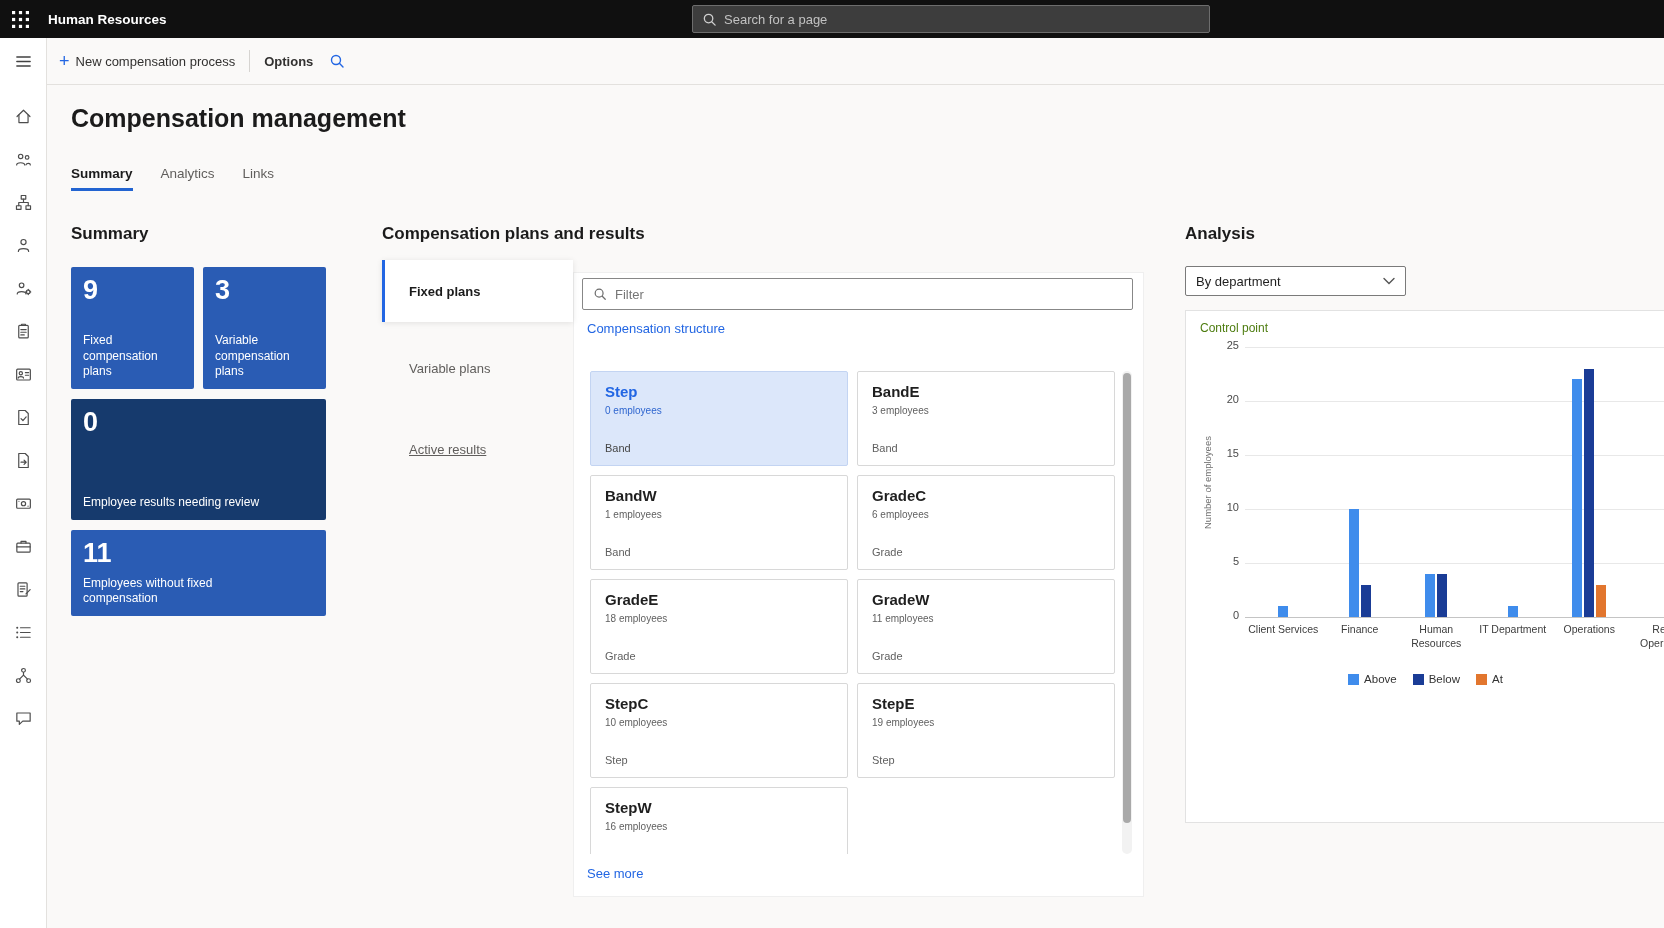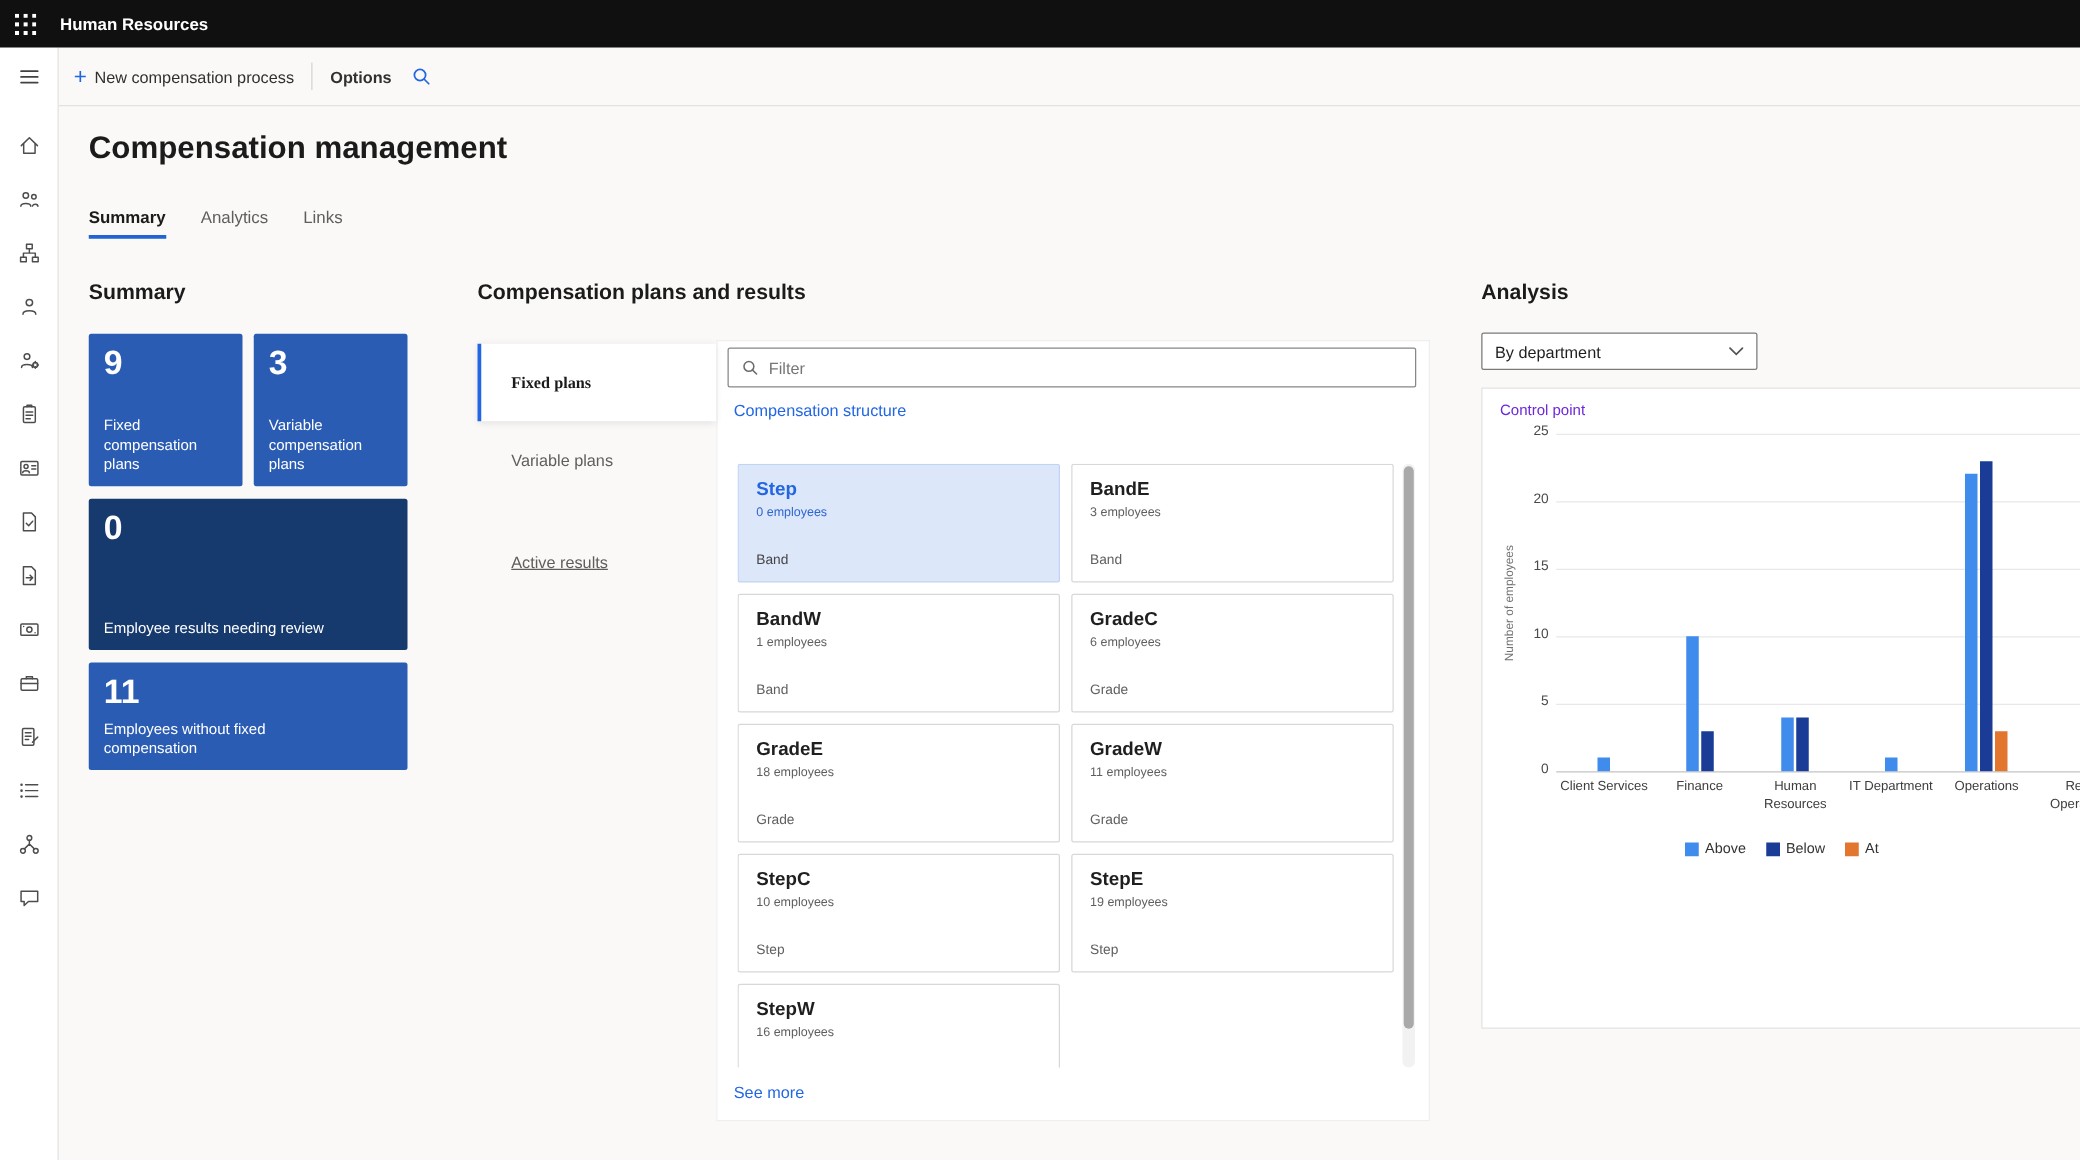--- a/index.html
+++ b/index.html
@@ -46,21 +46,21 @@
   .tile-label{position:absolute;left:12px;right:8px;bottom:9px;font-size:12px;line-height:1.3;}
   .t1{left:71px;top:267px;width:123px;height:122px;}
   .t2{left:203px;top:267px;width:123px;height:122px;}
   .t3{left:71px;top:399px;width:255px;height:121px;}
   .t4{left:71px;top:530px;width:255px;height:86px;}
   .t4 .tile-label{max-width:165px;margin-top:44px;}
   
   .plans-panel{position:absolute;left:573px;top:272px;width:571px;height:625px;background:#fff;border:1px solid #efefef;}
   .vtab{position:absolute;left:382px;width:191px;height:62px;display:flex;align-items:center;padding-left:27px;font-size:13px;color:#605e5c;cursor:pointer;}
   .vtab.active{background:#fff;color:#1b1b1b;font-weight:600;border-left:3px solid #2266e3;padding-left:24px;box-shadow:0 1px 6px rgba(0,0,0,.10);}
-  .vtab.v1{top:275px;font-family:Liberation Serif, serif;}
+  .vtab.v1{top:260px;}
   .vtab.v2{top:337px;}
   .vtab.v3{top:418px;text-decoration:underline;}
   .filter-box{position:absolute;left:582px;top:278px;width:551px;height:32px;border:1px solid #878787;border-radius:2px;background:#fff;display:flex;align-items:center;padding:2px 10px;gap:8px;}
   .filter-box input{border:none;outline:none;flex:1;font-size:13px;font-family:inherit;color:#333;background:transparent;}
   .filter-box input::placeholder{color:#767676;}
   .structure-link{position:absolute;left:587px;top:321px;font-size:13px;color:#2266e3;cursor:pointer;text-decoration:none;}
   .cards-viewport{position:absolute;left:590px;top:371px;width:528px;height:483px;overflow:hidden;}
   .cards-grid{display:grid;grid-template-columns:258px 258px;gap:9px;width:525px;}
   .card{height:95px;border:1px solid #d8d8d8;border-radius:2px;background:#fff;padding:11px 14px;display:flex;flex-direction:column;cursor:pointer;}
   .card-title{font-size:15px;font-weight:600;color:#1f1f1f;}
@@ -69,21 +69,21 @@
   .card.selected{background:#dce7fa;border-color:#c3d4f2;}
   .card.selected .card-title{color:#2266e3;}
   .card.selected .card-emp{color:#2f66cf;}
   .card.selected .card-type{color:#454545;}
   .plans-scrollbar{position:absolute;left:1122px;top:371px;width:10px;height:483px;background:#f2f2f2;border-radius:5px;cursor:pointer;}
   .plans-scrollbar .thumb{position:absolute;left:1px;top:2px;width:8px;height:450px;background:#a9a9a9;border-radius:4px;}
   .see-more{position:absolute;left:587px;top:866px;font-size:13px;color:#2266e3;cursor:pointer;text-decoration:none;}
   
   .dropdown{position:absolute;left:1185px;top:266px;width:221px;height:30px;border:1px solid #7a7a7a;border-radius:2px;background:#fff;display:flex;align-items:center;justify-content:space-between;padding:0 10px;font-size:13px;color:#1f1f1f;cursor:pointer;}
   .chart-panel{position:absolute;left:1185px;top:310px;width:620px;height:513px;background:#fff;border:1px solid #e2e2e2;}
-  .chart-title{position:absolute;left:14px;top:10px;font-size:12px;color:#6d28d9;}
+  .chart-title{position:absolute;left:14px;top:10px;font-size:12px;color:#4d7c0f;}
   .chart-ylabel{position:absolute;left:16px;top:218px;transform:rotate(-90deg);transform-origin:left top;font-size:9.5px;color:#707070;white-space:nowrap;}
   .chart-plot{position:absolute;left:59px;top:36px;width:545px;height:270px;}
   .gridline{position:absolute;left:0;width:100%;height:1px;background:#e8e8e8;}
   .gridline.baseline{background:#c4c4c4;}
   .ytick{position:absolute;left:-36px;width:30px;text-align:right;font-size:11px;color:#4a4a4a;}
   .bar-group{position:absolute;bottom:0;height:100%;display:flex;align-items:flex-end;justify-content:center;gap:2px;}
   .bar{width:10px;}
   .chart-xlabels{position:absolute;left:59px;top:312px;width:545px;height:36px;}
   .xtick{position:absolute;top:0;text-align:center;font-size:10.5px;color:#3d3d3d;line-height:1.3;}
   .chart-legend{position:absolute;left:0;top:362px;width:479px;display:flex;justify-content:center;gap:16px;font-size:11.5px;color:#333;}
@@ -103,20 +103,29 @@
         <rect x="0" y="6.9" width="3.2" height="3.2"></rect>
           <rect x="6.9" y="6.9" width="3.2" height="3.2"></rect>
           <rect x="13.8" y="6.9" width="3.2" height="3.2"></rect>
         <rect x="0" y="13.8" width="3.2" height="3.2"></rect>
           <rect x="6.9" y="13.8" width="3.2" height="3.2"></rect>
           <rect x="13.8" y="13.8" width="3.2" height="3.2"></rect>
       </g>
     </svg>
   </div>
   <div class="app-title">Human Resources</div>
+  <div class="top-search">
+    <span style="display:flex;">
+      <svg width="15" height="15" viewBox="0 0 16 16" fill="none" stroke="#cfcfcf" stroke-width="1.4" stroke-linecap="round">
+          <circle cx="7" cy="7" r="4.5"></circle>
+          <path d="M10.6 10.6 L14 14"></path>
+        </svg>
+    </span>
+    <input placeholder="Search for a page" style="">
+  </div>
 </header>
 
 <div class="actionbar">
   <button class="ab-item">
     <span class="plus">+</span>
     <span>New compensation process</span>
   </button>
   <div class="ab-divider"></div>
   <button class="ab-item options">
     <span>Options</span>

